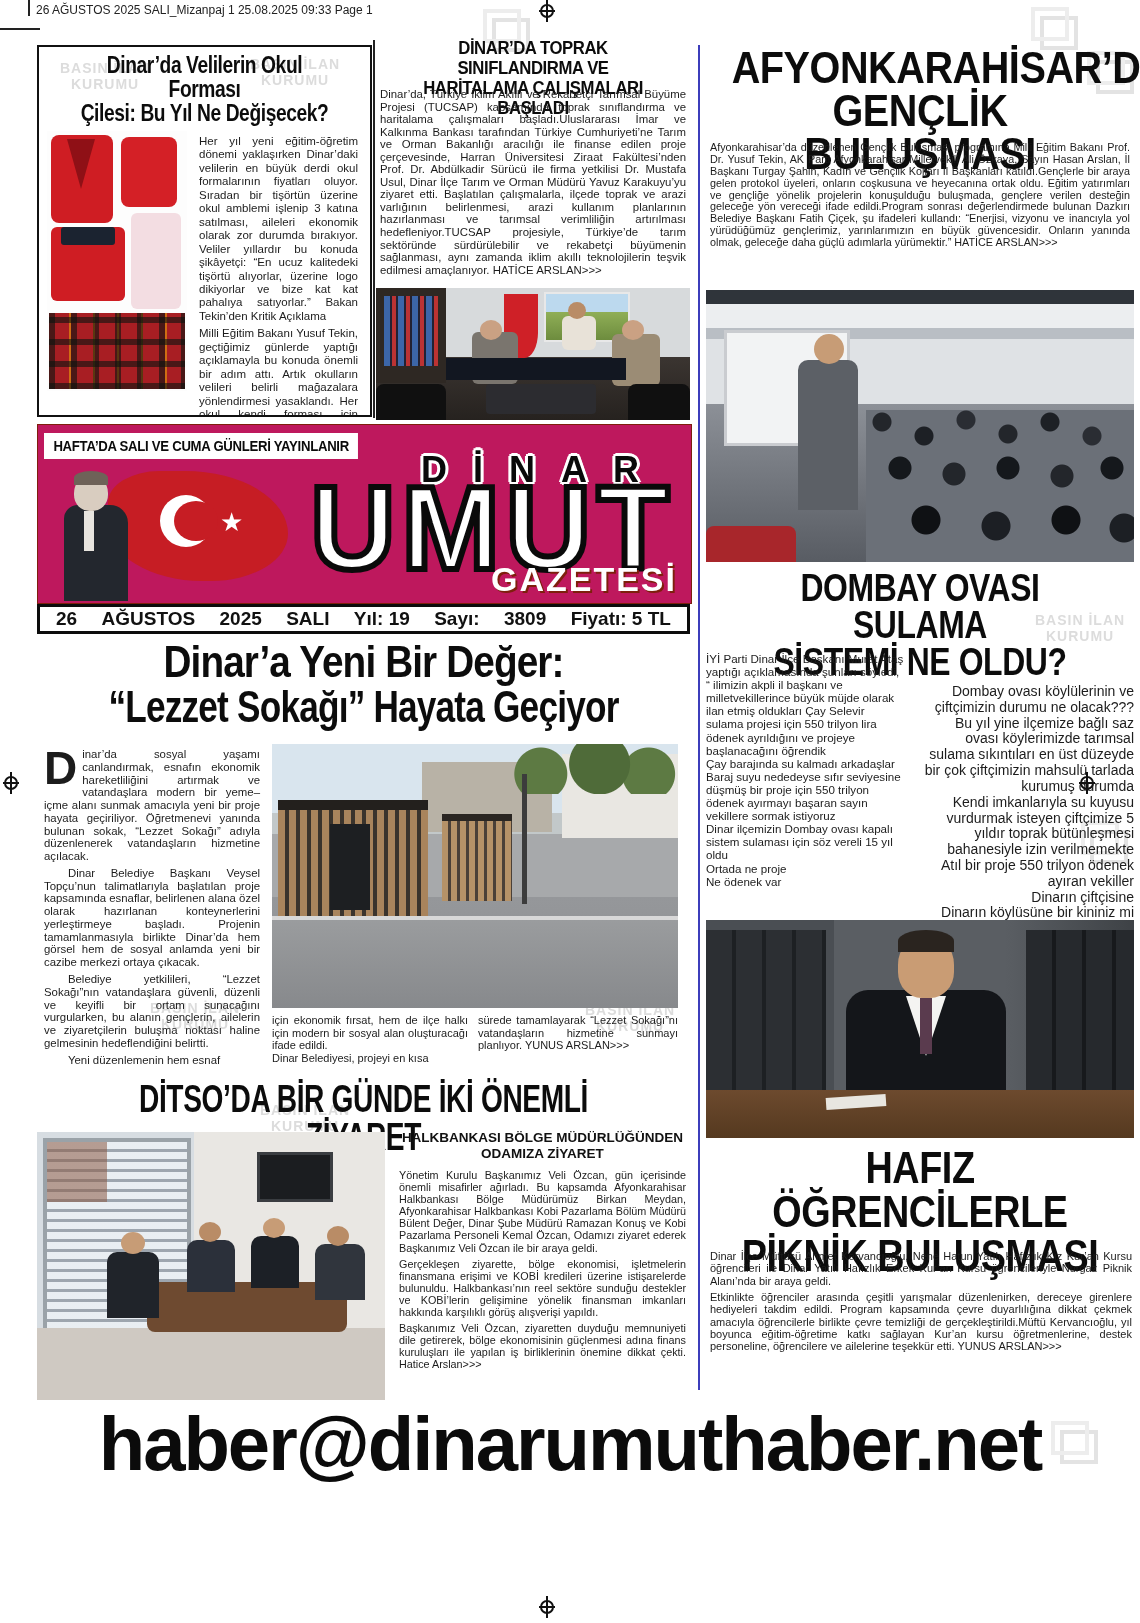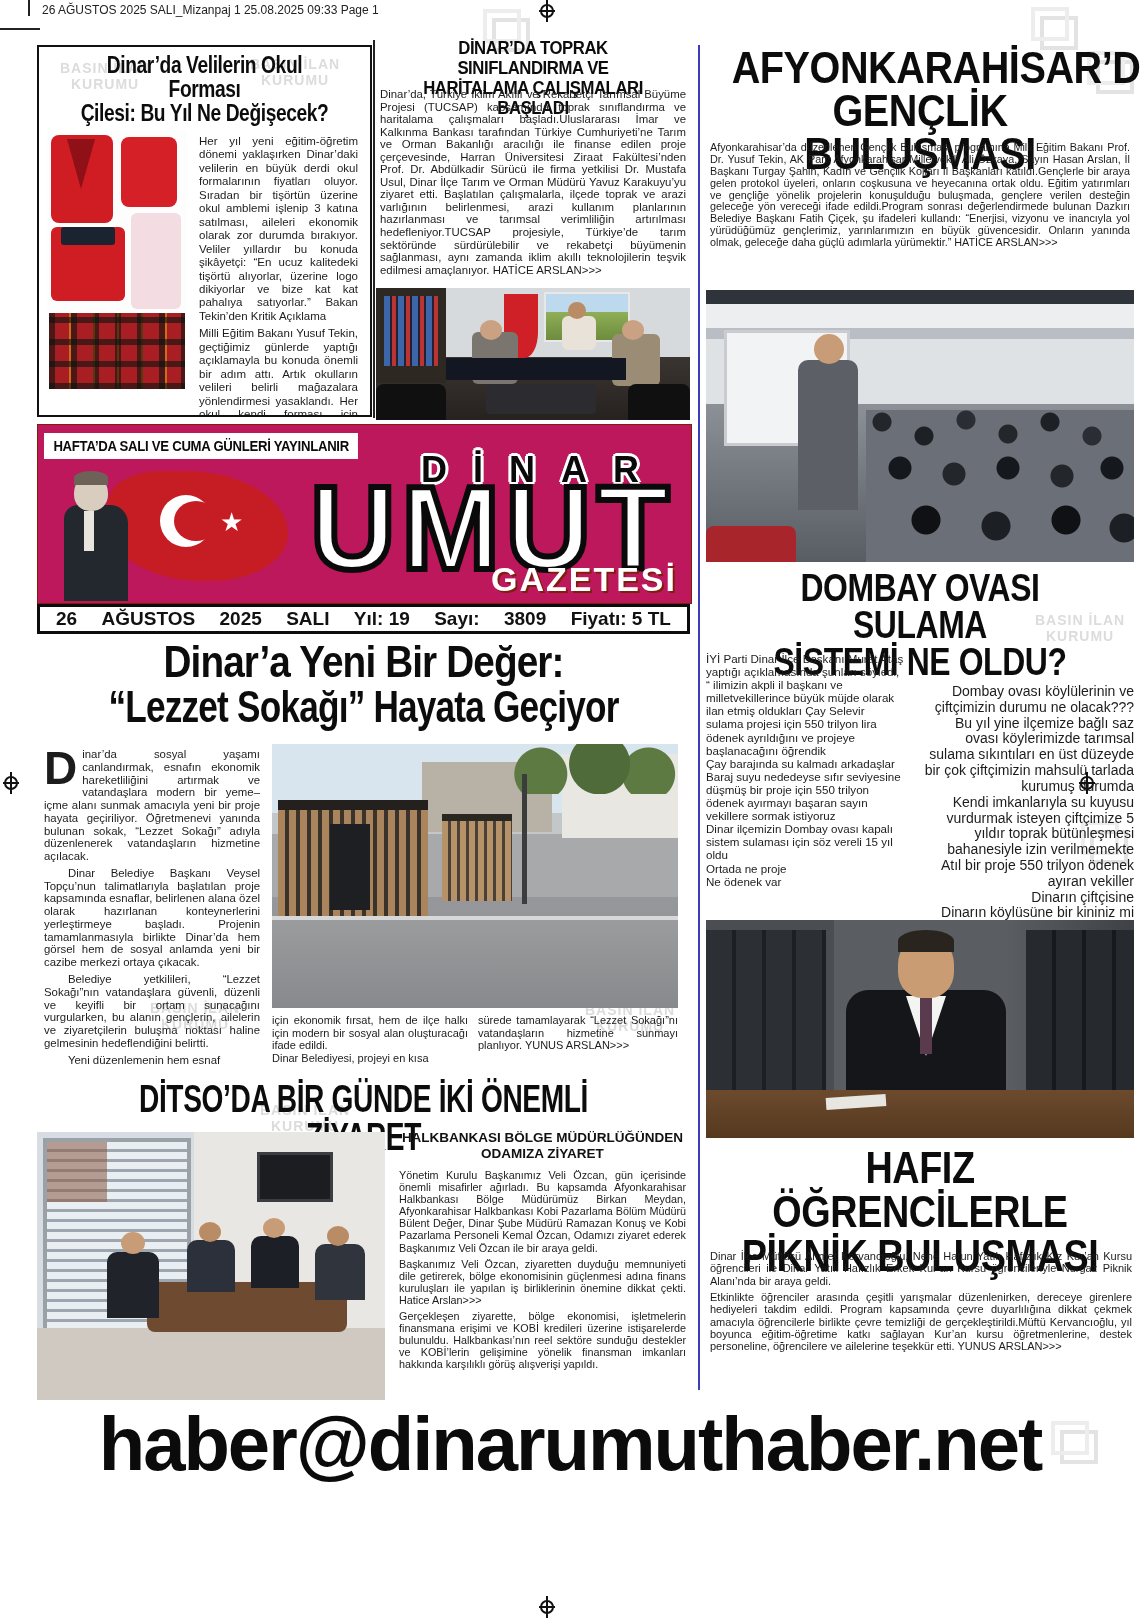--- a/index.html
+++ b/index.html
@@ -52,21 +52,21 @@
   .sitebar{background:#0a0a0a;display:flex;align-items:center;justify-content:center;}
   .sitetext{font-weight:bold;font-size:84px;color:#fff;letter-spacing:5px;white-space:nowrap;transform:scaleX(.98);}
   .meta{font-size:12px;color:#222;}
   .subhead{font-weight:bold;text-align:center;font-size:13.5px;line-height:1.15;margin:0 0 4px 0;}
 </style>
 </head>
 <body>
 
 <div id="page">
 
-  <div class="abs meta z1" style="left:42px;top:3px;">26 AĞUSTOS 2025 SALI_Mizanpaj 1  25.08.2025  09:33  Page 1</div>
+  <div class="abs meta z1" style="left:36px;top:3px;">26 AĞUSTOS 2025 SALI_Mizanpaj 1  25.08.2025  09:33  Page 1</div>
   <div class="kline" style="left:28px;top:0;width:2px;height:16px;"></div>
   <div class="kline" style="left:0;top:28px;width:40px;height:2px;"></div>
 
   <svg class="reg" style="left:536px;top:0px;" width="22" height="22" viewBox="0 0 22 22">
       <circle cx="11" cy="11" r="6" fill="none" stroke="#111" stroke-width="2"></circle>
       <line x1="11" y1="0" x2="11" y2="22" stroke="#111" stroke-width="2"></line>
       <line x1="3" y1="11" x2="19" y2="11" stroke="#111" stroke-width="2"></line>
     </svg>
   <svg class="reg" style="left:0px;top:772px;" width="22" height="22" viewBox="0 0 22 22">
       <circle cx="11" cy="11" r="6" fill="none" stroke="#111" stroke-width="2"></circle>
@@ -252,22 +252,22 @@
     <div class="pp" style="left:278px;top:112px;width:50px;height:56px;background:#30353d;border-radius:10px 10px 0 0;"></div>
     <div class="pp" style="left:290px;top:94px;width:22px;height:20px;background:#b98c66;border-radius:50%;"></div>
   </div>
   <div class="abs z1" style="left:395px;top:1130px;width:295px;height:270px;overflow:hidden;">
     <div class="subhead">
       <span style="display:block;">HALKBANKASI BÖLGE MÜDÜRLÜĞÜNDEN</span>
       <span style="display:block;">ODAMIZA ZİYARET</span>
     </div>
     <div class="bt" style="font-size:10.8px;line-height:1.12;">
       <p>Yönetim Kurulu Başkanımız Veli Özcan, gün içerisinde önemli misafirler ağırladı. Bu kapsamda Afyonkarahisar Halkbankası Bölge Müdürümüz Birkan Meydan, Afyonkarahisar Halkbankası Kobi Pazarlama Bölüm Müdürü Bülent Değer, Dinar Şube Müdürü Ramazan Konuş ve Kobi Pazarlama Personeli Kemal Özcan, Odamızı ziyaret ederek Başkanımız Veli Özcan ile bir araya geldi.</p>
+      <p>Gerçekleşen ziyarette, bölge ekonomisi, işletmelerin finansmana erişimi ve KOBİ kredileri üzerine istişarelerde bulunuldu. Halkbankası’nın reel sektöre sunduğu destekler ve KOBİ’lerin gelişimine yönelik finansman imkanları hakkında karşılıklı görüş alışverişi yapıldı.</p>
       <p>Başkanımız Veli Özcan, ziyaretten duyduğu memnuniyeti dile getirerek, bölge ekonomisinin güçlenmesi adına finans kuruluşları ile yapılan iş birliklerinin önemine dikkat çekti. Hatice Arslan&gt;&gt;&gt;</p>
-      <p>Gerçekleşen ziyarette, bölge ekonomisi, işletmelerin finansmana erişimi ve KOBİ kredileri üzerine istişarelerde bulunuldu. Halkbankası’nın reel sektöre sunduğu destekler ve KOBİ’lerin gelişimine yönelik finansman imkanları hakkında karşılıklı görüş alışverişi yapıldı.</p>
     </div>
   </div>
 
   <div class="abs z1 hl sx84" style="left:706px;top:570px;width:428px;font-size:38px;line-height:.98;">
     <span>DOMBAY OVASI SULAMA</span>
     <span>SİSTEMİ NE OLDU?</span>
   </div>
   <div class="abs z1 bt pre" style="left:706px;top:652px;width:198px;height:266px;font-size:11.6px;line-height:1.13;text-align:left;">İYİ Parti Dinar İlçe Başkanı Murat Ataş yaptığı açıklamasında şunları söyledi, “ ilimizin akpli il başkanı ve milletvekillerince büyük müjde olarak ilan etmiş oldukları Çay Selevir sulama projesi için 550 trilyon lira ödenek ayrıldığını ve projeye başlanacağını öğrendik
 Çay barajında su kalmadı arkadaşlar
 Baraj suyu nededeyse sıfır seviyesine düşmüş bir proje için 550 trilyon ödenek ayırmayı başaran sayın vekillere sormak istiyoruz

